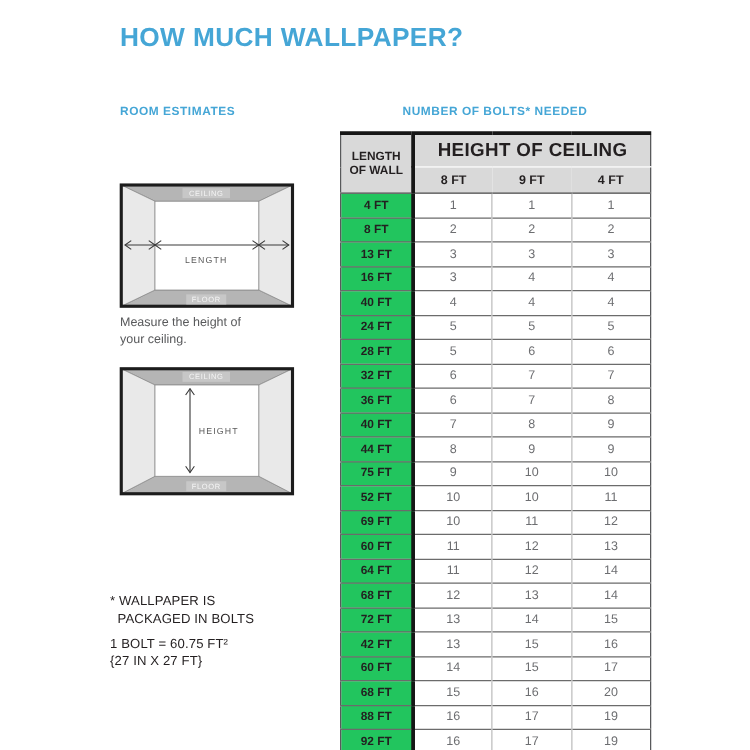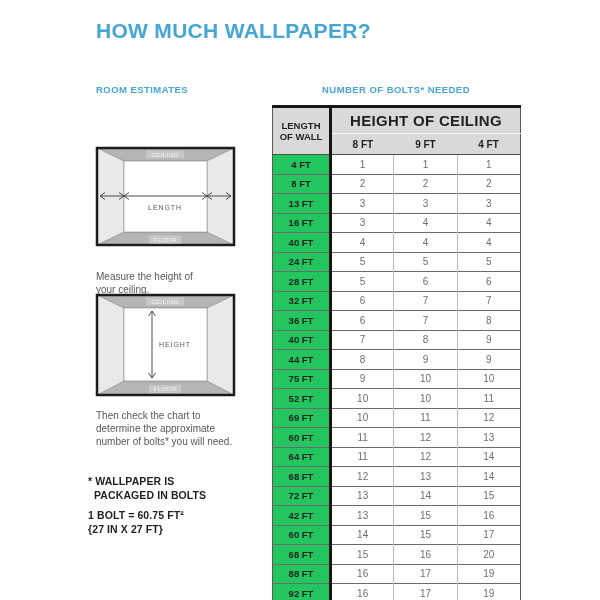--- a/index.html
+++ b/index.html
@@ -15,25 +15,25 @@
     position:absolute; font-size:9.5px; font-weight:bold;
     color:#45a6d6; letter-spacing:0.45px;
   }
   .left-heading { left:96px; top:84px; }
   .table-heading { left:272px; top:84px; width:248px; text-align:center; }
   .para {
     position:absolute; left:96px; font-size:10px; line-height:13px;
     color:#58595b; white-space:pre-line;
   }
   .para-1 { top:99px; }
-  .para-2 { top:270px; }
+  .para-2 { top:252px; }
   .para-3 { top:409px; }
   .note {
     position:absolute; left:88px; font-size:10.5px; line-height:14px;
-    font-weight:bold; color:#231f20; white-space:pre-line; letter-spacing:0.1px;
+    font-weight:normal; color:#231f20; white-space:pre-line; letter-spacing:0.1px;
   }
   .note-1 { top:474px; }
   .note-2 { top:508px; }
   .diagram { position:absolute; left:95px; }
   .diagram-1 { top:146px; }
   .diagram-2 { top:293px; }
   .room-label { font-size:6px; fill:#f5f5f5; text-anchor:middle; letter-spacing:0.5px; }
   .meas-label { font-size:7px; fill:#5a5a5a; text-anchor:middle; letter-spacing:0.9px; }
   .arrow { stroke:#3a3a3a; stroke-width:0.9; fill:none; }
 
@@ -114,23 +114,20 @@
     <rect x="54" y="92" width="32" height="8" fill="#c7c7c7"></rect>
     <text class="room-label" x="70" y="98">FLOOR</text>
     <g>
       <line class="arrow" x1="57" y1="18" x2="57" y2="85"></line>
       <polyline class="arrow" points="53.5,23 57,18 60.5,23"></polyline>
       <polyline class="arrow" points="53.5,80 57,85 60.5,80"></polyline>
     </g>
     <text class="meas-label" x="80" y="54">HEIGHT</text>
   </svg>
 
-  <div class="para para-3">Then check the chart to
-determine the approximate
-number of bolts* you will need.</div>
   <div class="note note-1">* WALLPAPER IS
 &nbsp;&nbsp;PACKAGED IN BOLTS</div>
   <div class="note note-2">1 BOLT = 60.75 FT²
 {27 IN X 27 FT}</div>
 
   <div class="section-heading table-heading">NUMBER OF BOLTS* NEEDED</div>
 
   <div class="table-wrap">
     <table class="bolts">
       <colgroup>

